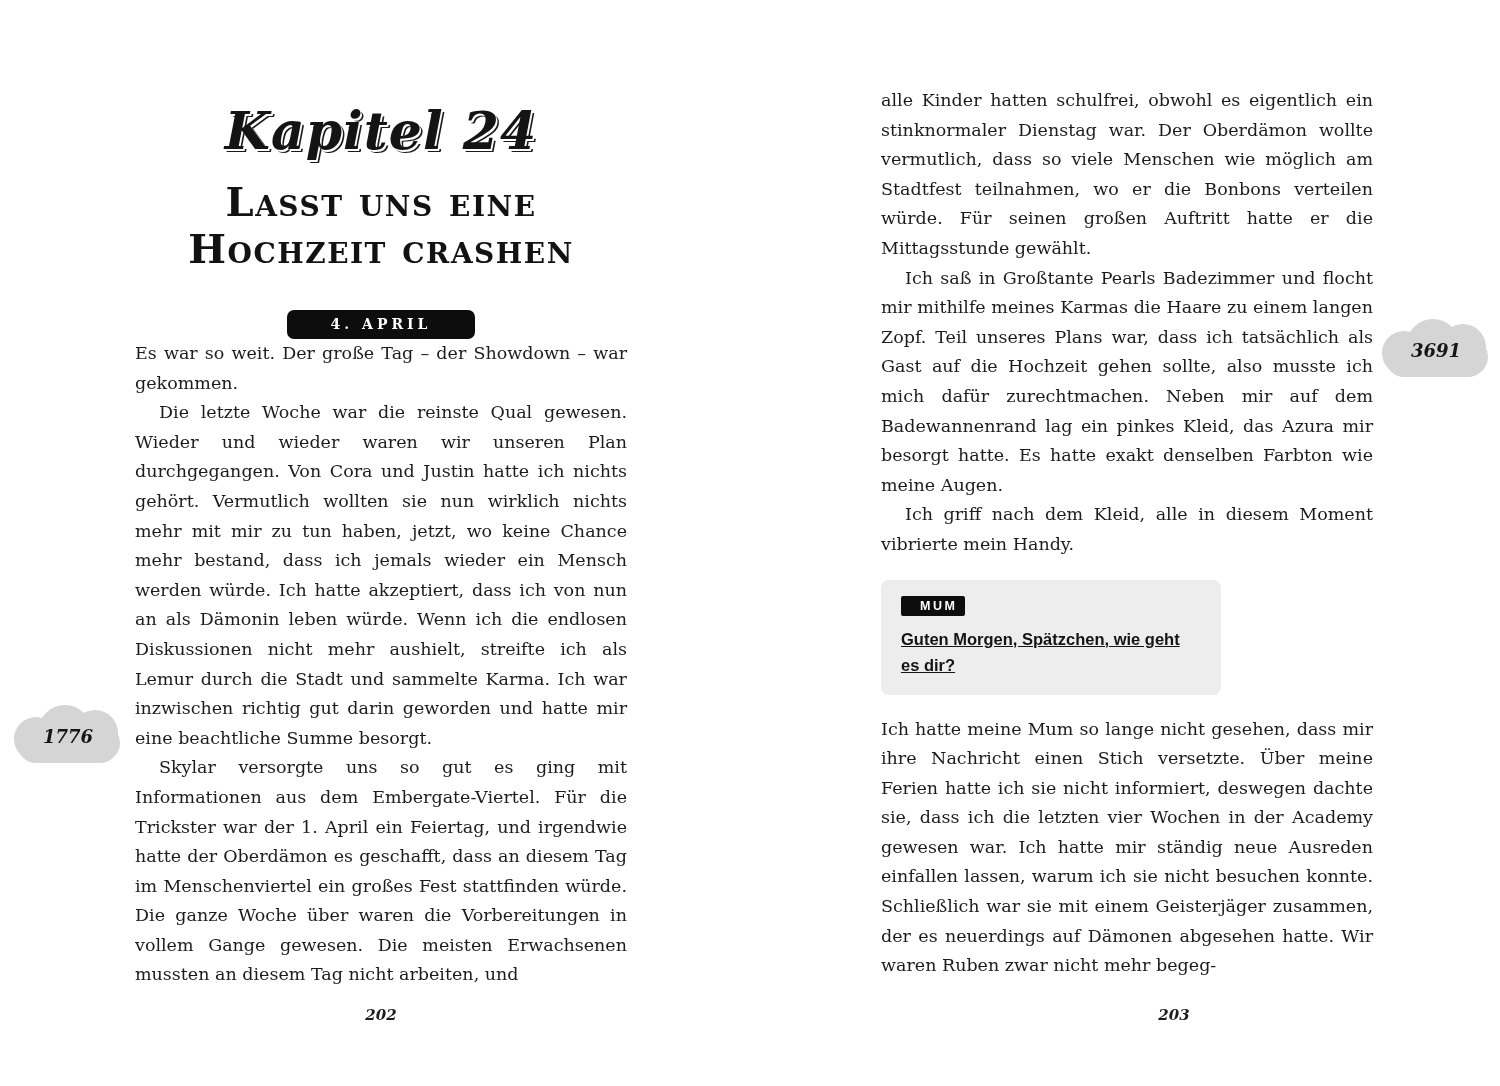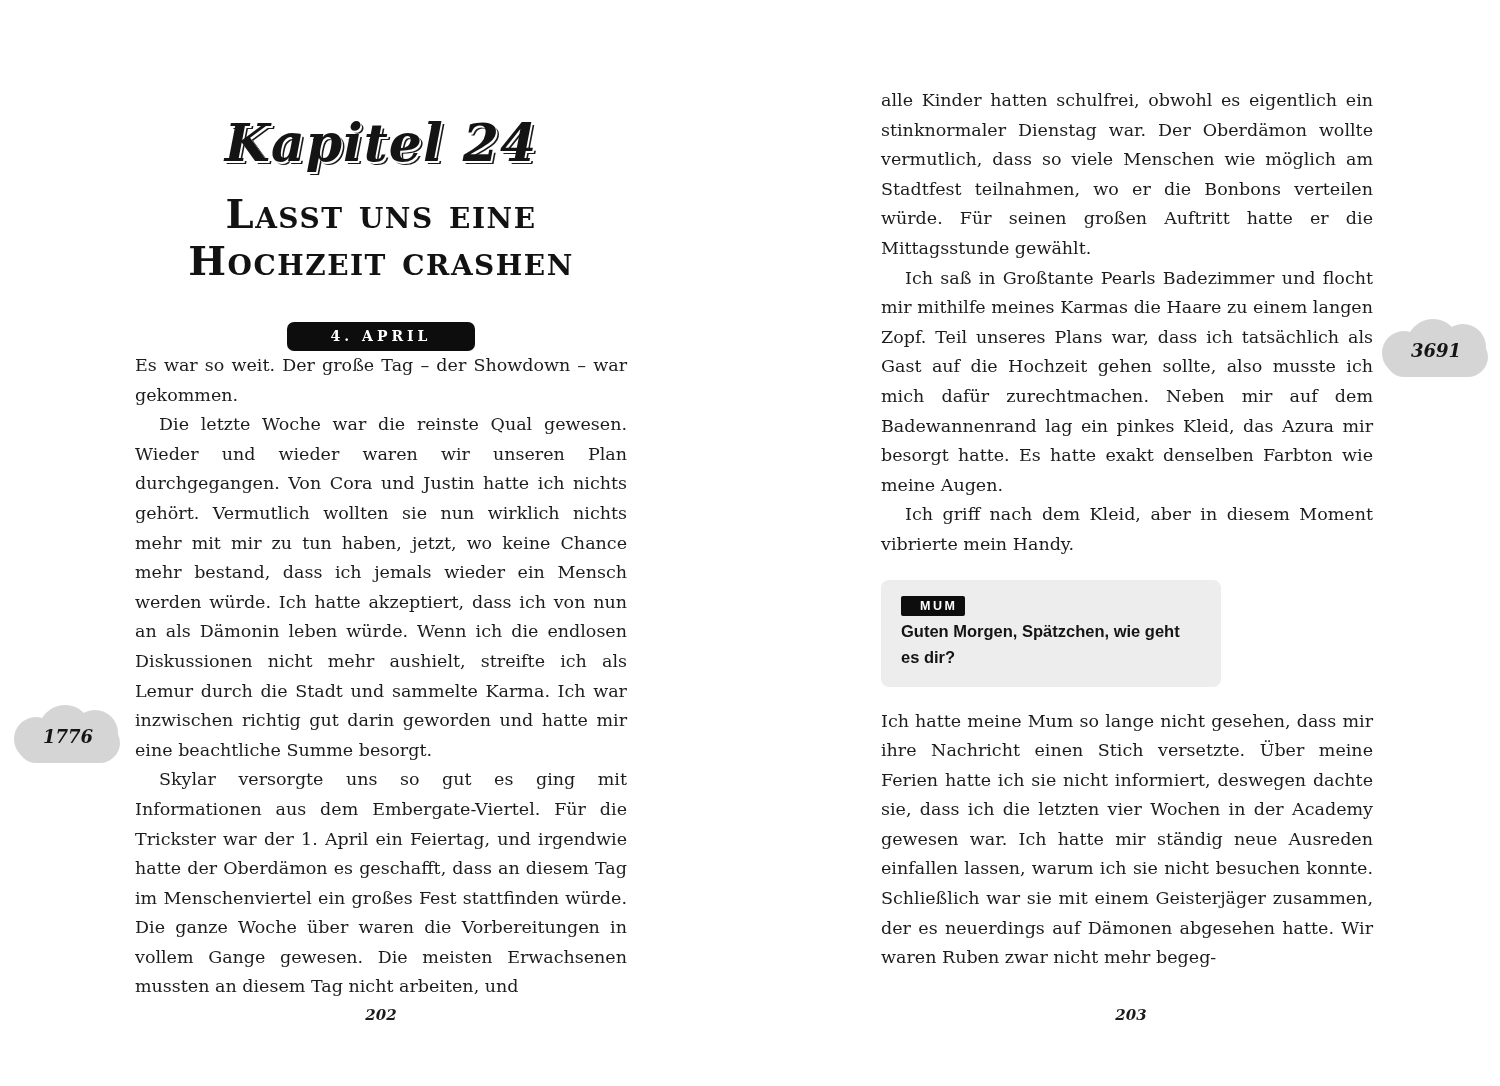--- a/index.html
+++ b/index.html
@@ -22,21 +22,20 @@
   .chapter-script {
     text-align: center;
     font-family: "DejaVu Serif", serif;
     font-style: italic;
     font-weight: bold;
     font-size: 52px;
     line-height: 62px;
     letter-spacing: 1px;
     color: #141414;
     text-shadow: 1.5px 1.5px 0 #ffffff, 3px 3px 0 #1a1a1a;
-    margin-top: 12px;
   }
 
   
   .chapter-title {
     margin: 16px 0 0 0;
     text-align: center;
     font-weight: 700;
     font-variant: small-caps;
     font-size: 40px;
     line-height: 47px;
@@ -85,41 +84,42 @@
     background: #0d0d0d;
     color: #ffffff;
     font-family: "Liberation Sans", sans-serif;
     font-weight: bold;
     font-size: 12.5px;
     letter-spacing: 2.5px;
     padding: 3px 8px 3px 19px;
     border-radius: 2px;
   }
   .message-text {
-    margin-top: 2px;
+    margin-top: 10px;
     font-family: "Liberation Sans", sans-serif;
     font-weight: bold;
     font-size: 16.5px;
     line-height: 26px;
     color: #141414;
+    text-decoration: underline;
   }
 
   
   .page-num {
     position: absolute;
     top: 1006px;
     width: 492px;
     text-align: center;
     font-style: italic;
     font-weight: bold;
     font-size: 15px;
     color: #1c1c1c;
   }
   .page-num-left  { left: 135px; }
-  .page-num-right { left: 885px; }
+  .page-num-right { left: 928px; }
 
   
   .cloud { position: absolute; width: 104px; height: 56px; }
   .cloud-left  { left: 16px;   top: 708px; }
   .cloud-right { left: 1384px; top: 322px; }
   .cloud .c {
     position: absolute;
     background: #d5d5d5;
     border-radius: 50%;
   }
@@ -165,21 +165,21 @@
     </div>
 
     <p class="body-p body-start">Es war so weit. Der große Tag – der Showdown – war gekommen.</p>
     <p class="body-p indent">Die letzte Woche war die reinste Qual gewesen. Wieder und wieder waren wir unseren Plan durchgegangen. Von Cora und Justin hatte ich nichts gehört. Vermutlich wollten sie nun wirklich nichts mehr mit mir zu tun haben, jetzt, wo keine Chance mehr bestand, dass ich jemals wieder ein Mensch werden würde. Ich hatte akzeptiert, dass ich von nun an als Dämonin leben würde. Wenn ich die endlosen Diskussionen nicht mehr aushielt, streifte ich als Lemur durch die Stadt und sammelte Karma. Ich war inzwischen richtig gut darin geworden und hatte mir eine beachtliche Summe besorgt.</p>
     <p class="body-p indent">Skylar versorgte uns so gut es ging mit Informationen aus dem Embergate-Viertel. Für die Trickster war der 1. April ein Feiertag, und irgendwie hatte der Oberdämon es geschafft, dass an diesem Tag im Menschenviertel ein großes Fest stattfinden würde. Die ganze Woche über waren die Vorbereitungen in vollem Gange gewesen. Die meisten Erwachsenen mussten an diesem Tag nicht arbeiten, und</p>
   </div>
 
   <div class="page page-right">
     <p class="body-p">alle Kinder hatten schulfrei, obwohl es eigentlich ein stinknormaler Dienstag war. Der Oberdämon wollte vermutlich, dass so viele Menschen wie möglich am Stadtfest teilnahmen, wo er die Bonbons verteilen würde. Für seinen großen Auftritt hatte er die Mittagsstunde gewählt.</p>
     <p class="body-p indent">Ich saß in Großtante Pearls Badezimmer und flocht mir mithilfe meines Karmas die Haare zu einem langen Zopf. Teil unseres Plans war, dass ich tatsächlich als Gast auf die Hochzeit gehen sollte, also musste ich mich dafür zurechtmachen. Neben mir auf dem Badewannenrand lag ein pinkes Kleid, das Azura mir besorgt hatte. Es hatte exakt denselben Farbton wie meine Augen.</p>
-    <p class="body-p indent">Ich griff nach dem Kleid, aber in diesem Moment vibrierte mein Handy.</p>
+    <p class="body-p indent">Ich griff nach dem Kleid, alle in diesem Moment vibrierte mein Handy.</p>
 
     <div class="message-box">
       <span class="sender-badge">MUM</span>
       <div class="message-text">Guten Morgen, Spätzchen, wie geht es dir?</div>
     </div>
 
     <p class="body-p">Ich hatte meine Mum so lange nicht gesehen, dass mir ihre Nachricht einen Stich versetzte. Über meine Ferien hatte ich sie nicht informiert, deswegen dachte sie, dass ich die letzten vier Wochen in der Academy gewesen war. Ich hatte mir ständig neue Ausreden einfallen lassen, warum ich sie nicht besuchen konnte. Schließlich war sie mit einem Geisterjäger zusammen, der es neuerdings auf Dämonen abgesehen hatte. Wir waren Ruben zwar nicht mehr begeg-</p>
   </div>
 
   <div class="cloud cloud-left">

